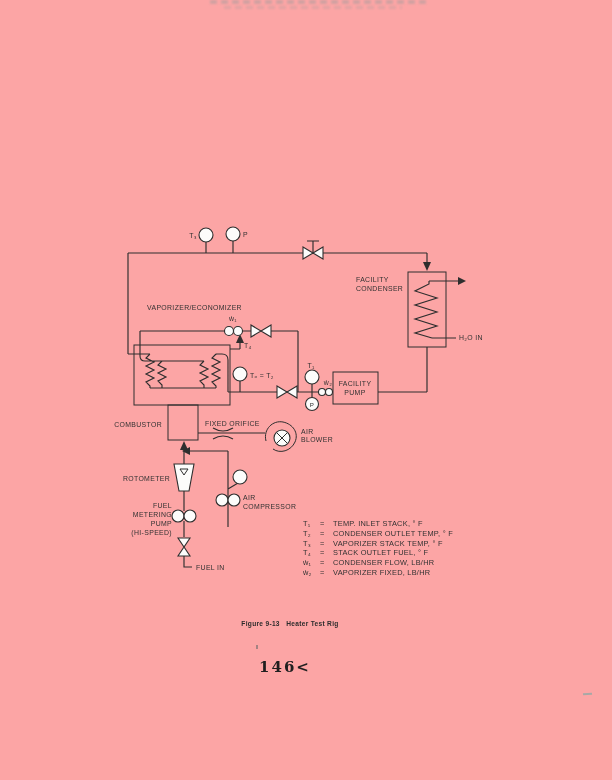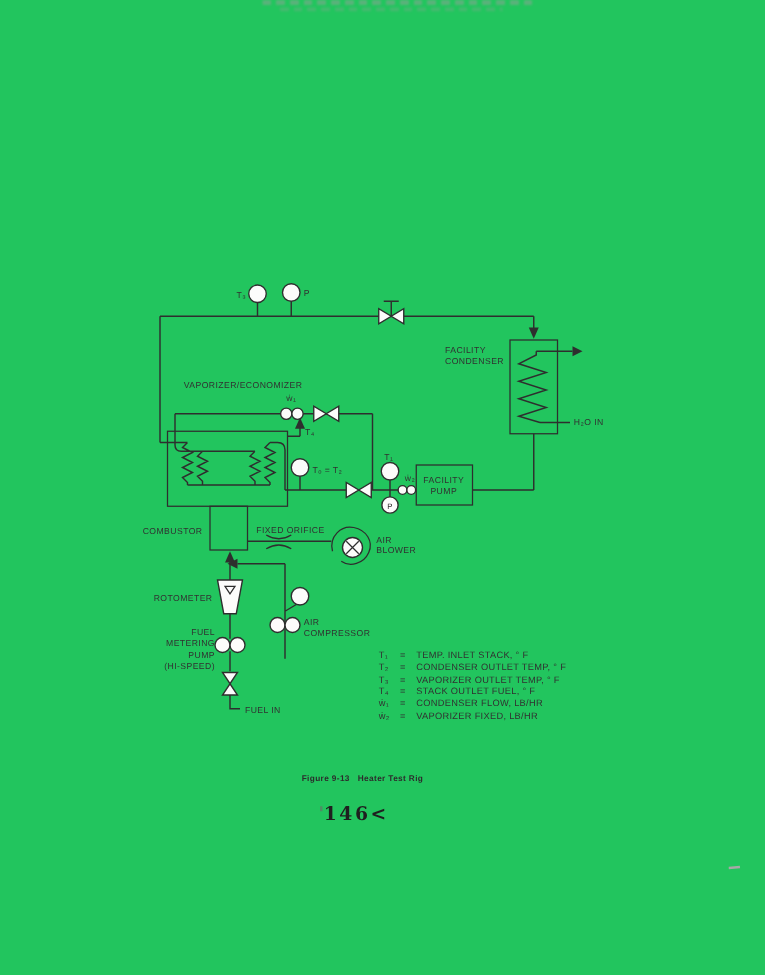--- a/index.html
+++ b/index.html
@@ -1,18 +1,18 @@
 <!DOCTYPE html>
 <html><head>
 <meta charset="utf-8">
 <style>
   html,body{margin:0;padding:0;background:#e8e8e6;}
   .page{
     position:relative;width:612px;height:780px;margin:0 auto;
-    background:#22c55e;overflow:hidden;
+    background:#fca5a5;overflow:hidden;
     font-family:"Liberation Sans",sans-serif;color:#2e2e2e;
   }
   
   .smudge{position:absolute;background:repeating-linear-gradient(90deg,#9d9d9d 0 7px,transparent 7px 11px);filter:blur(1px);}
   .smudge.r1{left:210px;top:0;width:218px;height:4px;opacity:.45;}
   .smudge.r2{left:224px;top:6px;width:178px;height:3px;opacity:.28;}
 
   svg{position:absolute;left:0;top:0;}
   svg path,svg rect,svg circle,svg polygon.open{stroke:#2e2e2e;fill:none;}
   svg .pipe{stroke-width:1.15;}
@@ -22,21 +22,21 @@
   svg text{fill:#313131;font-family:"Liberation Sans",sans-serif;font-size:6.9px;letter-spacing:.35px;}
   svg text.sm{font-size:6.2px;}
 
   .legend{position:absolute;left:303px;top:519px;font-size:7.4px;letter-spacing:.25px;color:#313131;}
   .legend .row{display:flex;height:9.7px;align-items:center;}
   .legend .s{width:17px;}
   .legend .e{width:13px;}
 
   .caption{position:absolute;left:200px;top:620px;width:180px;text-align:center;
     font-size:6.6px;font-weight:bold;letter-spacing:.3px;color:#2c2c2c;white-space:pre;}
-  .pagenum{position:absolute;left:240px;top:642px;width:90px;text-align:center;
+  .pagenum{position:absolute;left:240px;top:658px;width:90px;text-align:center;
     font-family:"DejaVu Serif",serif;font-weight:bold;font-size:15px;letter-spacing:2px;color:#1f1f1f;}
   .tickmark{position:absolute;left:256px;top:645px;width:2px;height:4px;background:#6a6a6a;opacity:.6;}
   .stray-dash{position:absolute;left:583px;top:693px;width:9px;height:2px;background:#a8a8a6;transform:rotate(-4deg);}
 </style>
 </head>
 <body>
 
 <div class="page">
 
   <div class="smudge r1"></div>
@@ -159,21 +159,21 @@
         <span>TEMP. INLET STACK, ° F</span>
     </div>
     <div class="row">
       <span class="s">T₂</span>
         <span class="e">=</span>
         <span>CONDENSER OUTLET TEMP, ° F</span>
     </div>
     <div class="row">
       <span class="s">T₃</span>
         <span class="e">=</span>
-        <span>VAPORIZER OUTLET TEMP, ° F</span>
+        <span>VAPORIZER STACK TEMP, ° F</span>
     </div>
     <div class="row">
       <span class="s">T₄</span>
         <span class="e">=</span>
         <span>STACK OUTLET FUEL, ° F</span>
     </div>
     <div class="row">
       <span class="s">ẇ₁</span>
         <span class="e">=</span>
         <span>CONDENSER FLOW, LB/HR</span>

